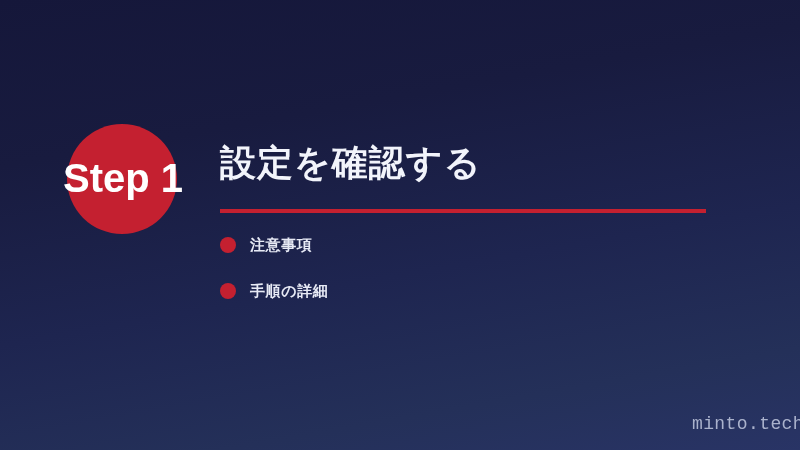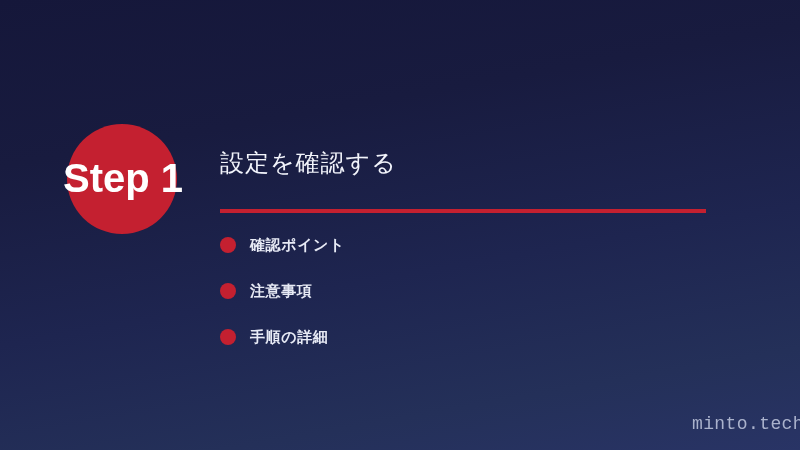--- a/index.html
+++ b/index.html
@@ -54,22 +54,22 @@
   }
 
   
   .content {
     position: absolute;
     left: 220px;
     top: 140px;
     width: 520px;
   }
   .slide-title {
-    font-size: 24px;
-    font-weight: 400;
+    font-size: 36px;
+    font-weight: 700;
     color: #f2f4fb;
     line-height: 46px;
     letter-spacing: 1px;
     margin: 0;
     white-space: nowrap;
   }
   .title-rule {
     margin-top: 23px;
     width: 486px;
     height: 4px;
@@ -129,24 +129,20 @@
   </div>
 
   <div class="content">
     <h1 class="slide-title">設定を確認する</h1>
 
     <div class="title-rule"></div>
 
     <ul class="bullet-list">
       <li class="bullet-item">
         <span class="bullet-dot"></span>
-        <span class="bullet-text">確認ポイント</span>
-      </li>
-      <li class="bullet-item">
-        <span class="bullet-dot"></span>
         <span class="bullet-text">注意事項</span>
       </li>
       <li class="bullet-item">
         <span class="bullet-dot"></span>
         <span class="bullet-text">手順の詳細</span>
       </li>
     </ul>
   </div>
 
   <div class="footer-brand">minto.tech</div>

